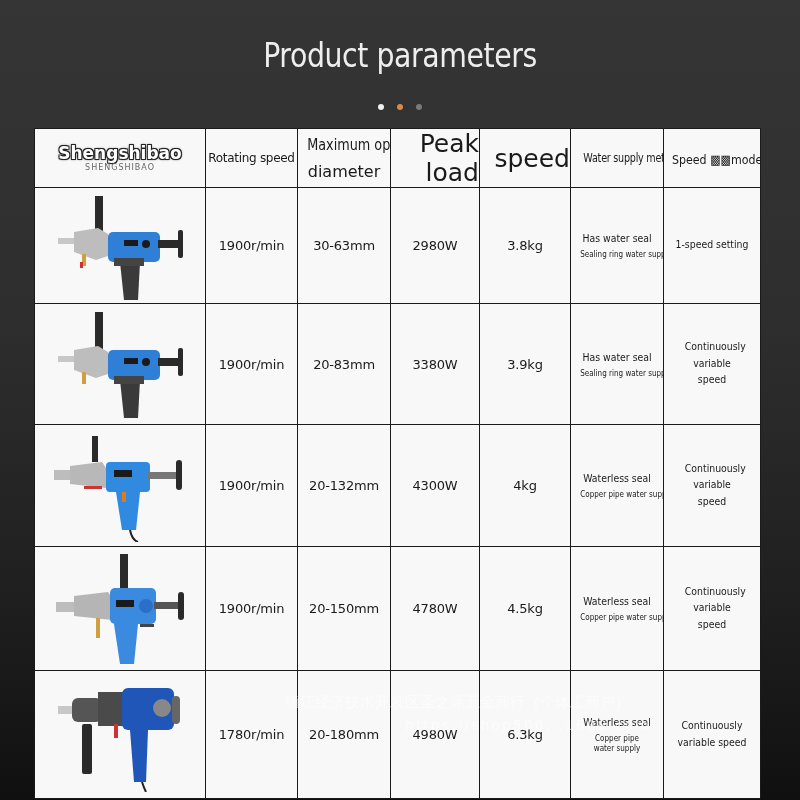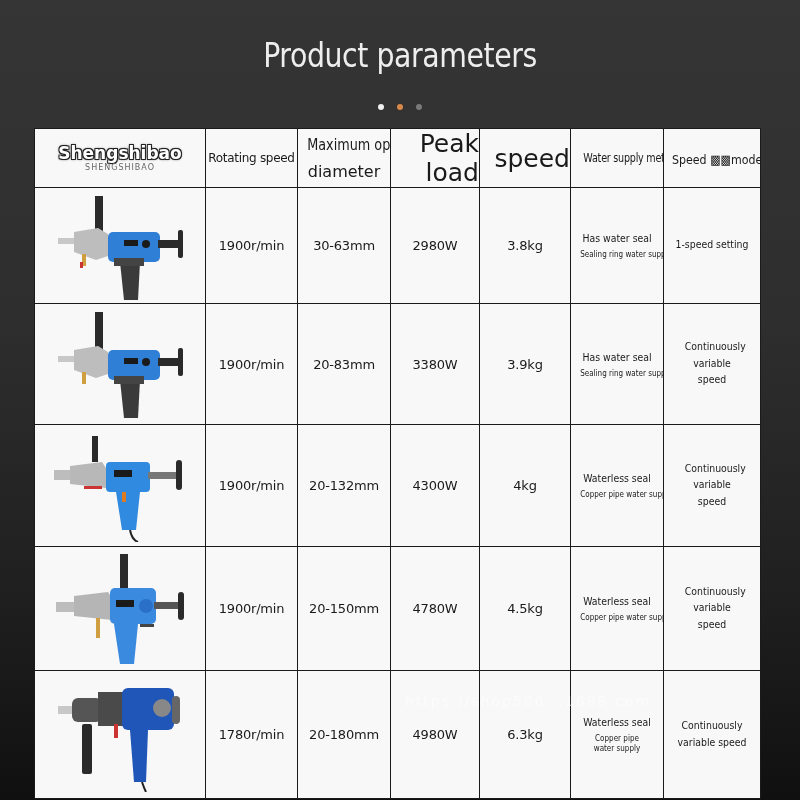--- a/index.html
+++ b/index.html
@@ -231,14 +231,15 @@
       </td>
       <td>
             <span class="speed">Continuously variable speed</span>
           </td>
     </tr>
   </tbody>
     </table>
 </div>
 
 <div class="watermark">
+  <div style="white-space:nowrap;overflow:hidden">镇江经济技术开发区圣之际五金商行（个体工商户）</div>
   <div class="wm2" style="white-space:nowrap">https://shop500...1688.com</div>
 </div>
 
 </body></html>

